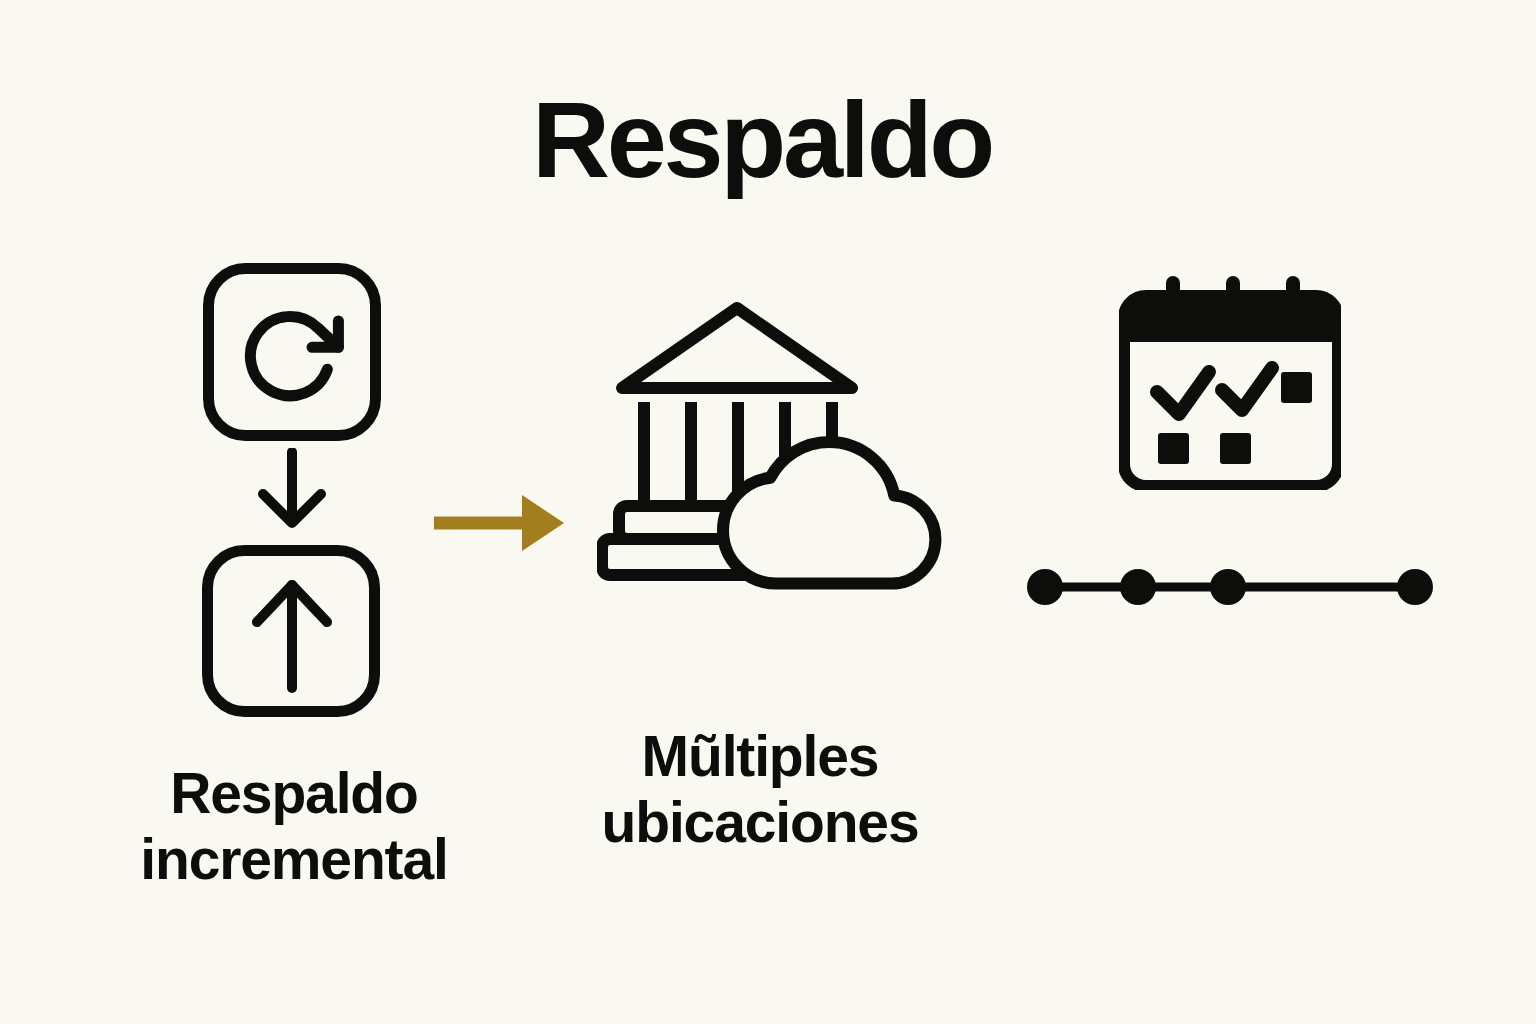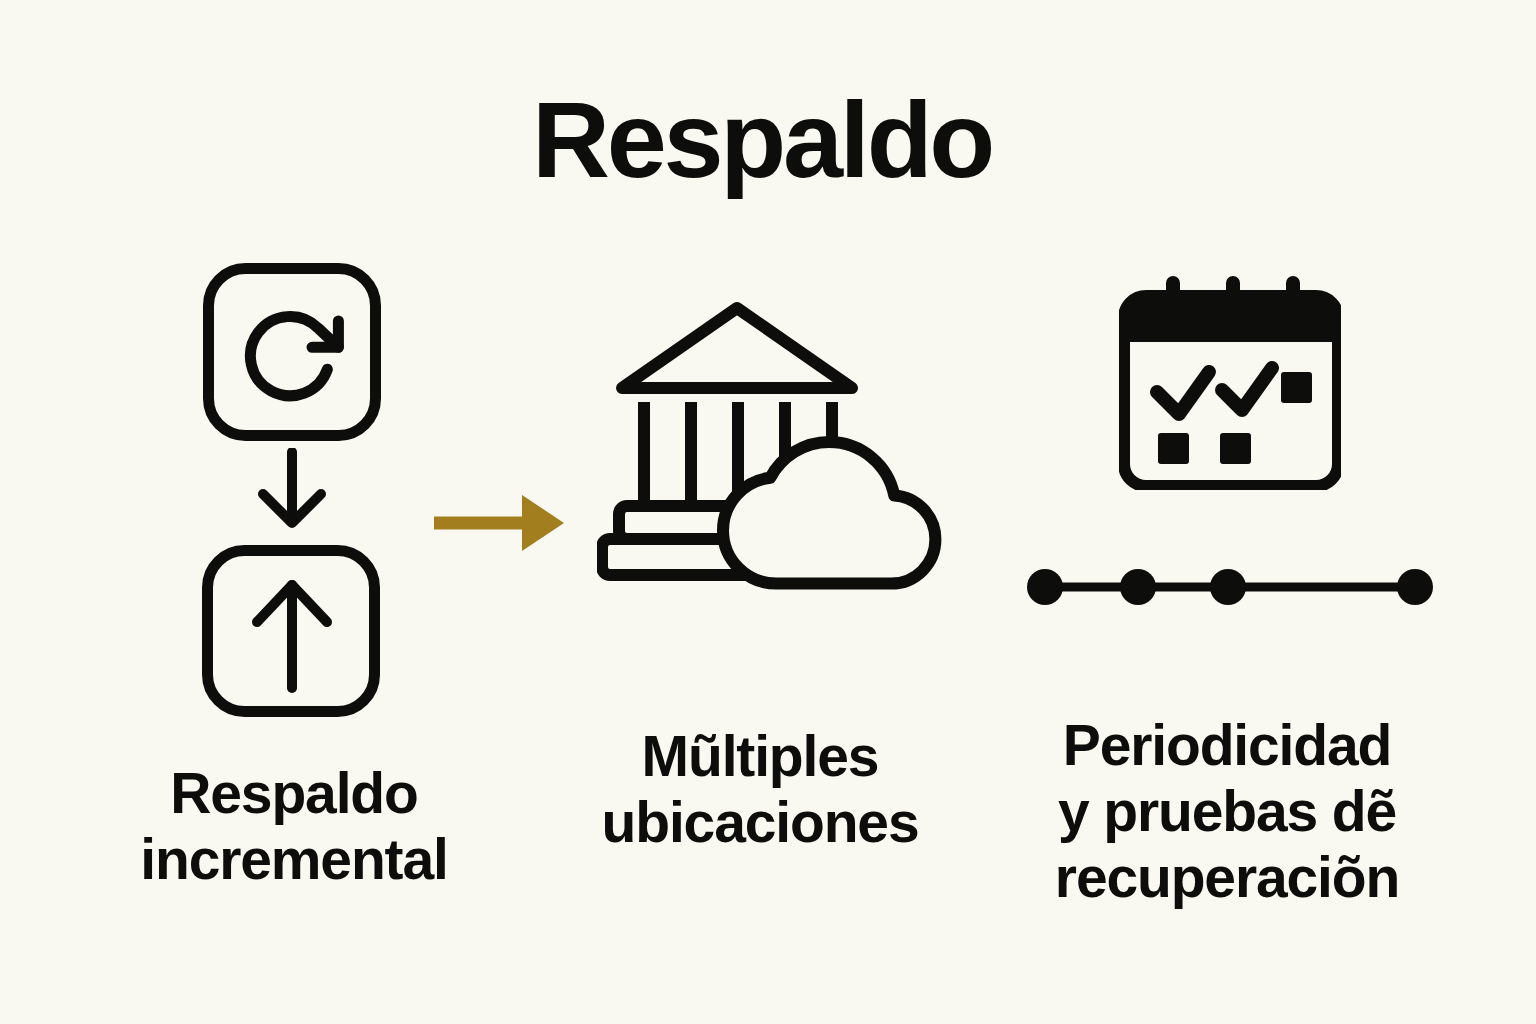--- a/index.html
+++ b/index.html
@@ -154,17 +154,14 @@
       <line x1="20" y1="22" x2="390" y2="22" stroke="currentColor" stroke-width="9"></line>
       <g fill="currentColor">
         <circle cx="20" cy="22" r="18"></circle>
         <circle cx="113" cy="22" r="18"></circle>
         <circle cx="203" cy="22" r="18"></circle>
         <circle cx="390" cy="22" r="18"></circle>
       </g>
     </svg>
   </div>
 
-  <div class="label label-right">Periodicidad
-y pruebas dẽ
-recuperaciõn</div>
 
 </div>
 
 </body></html>

